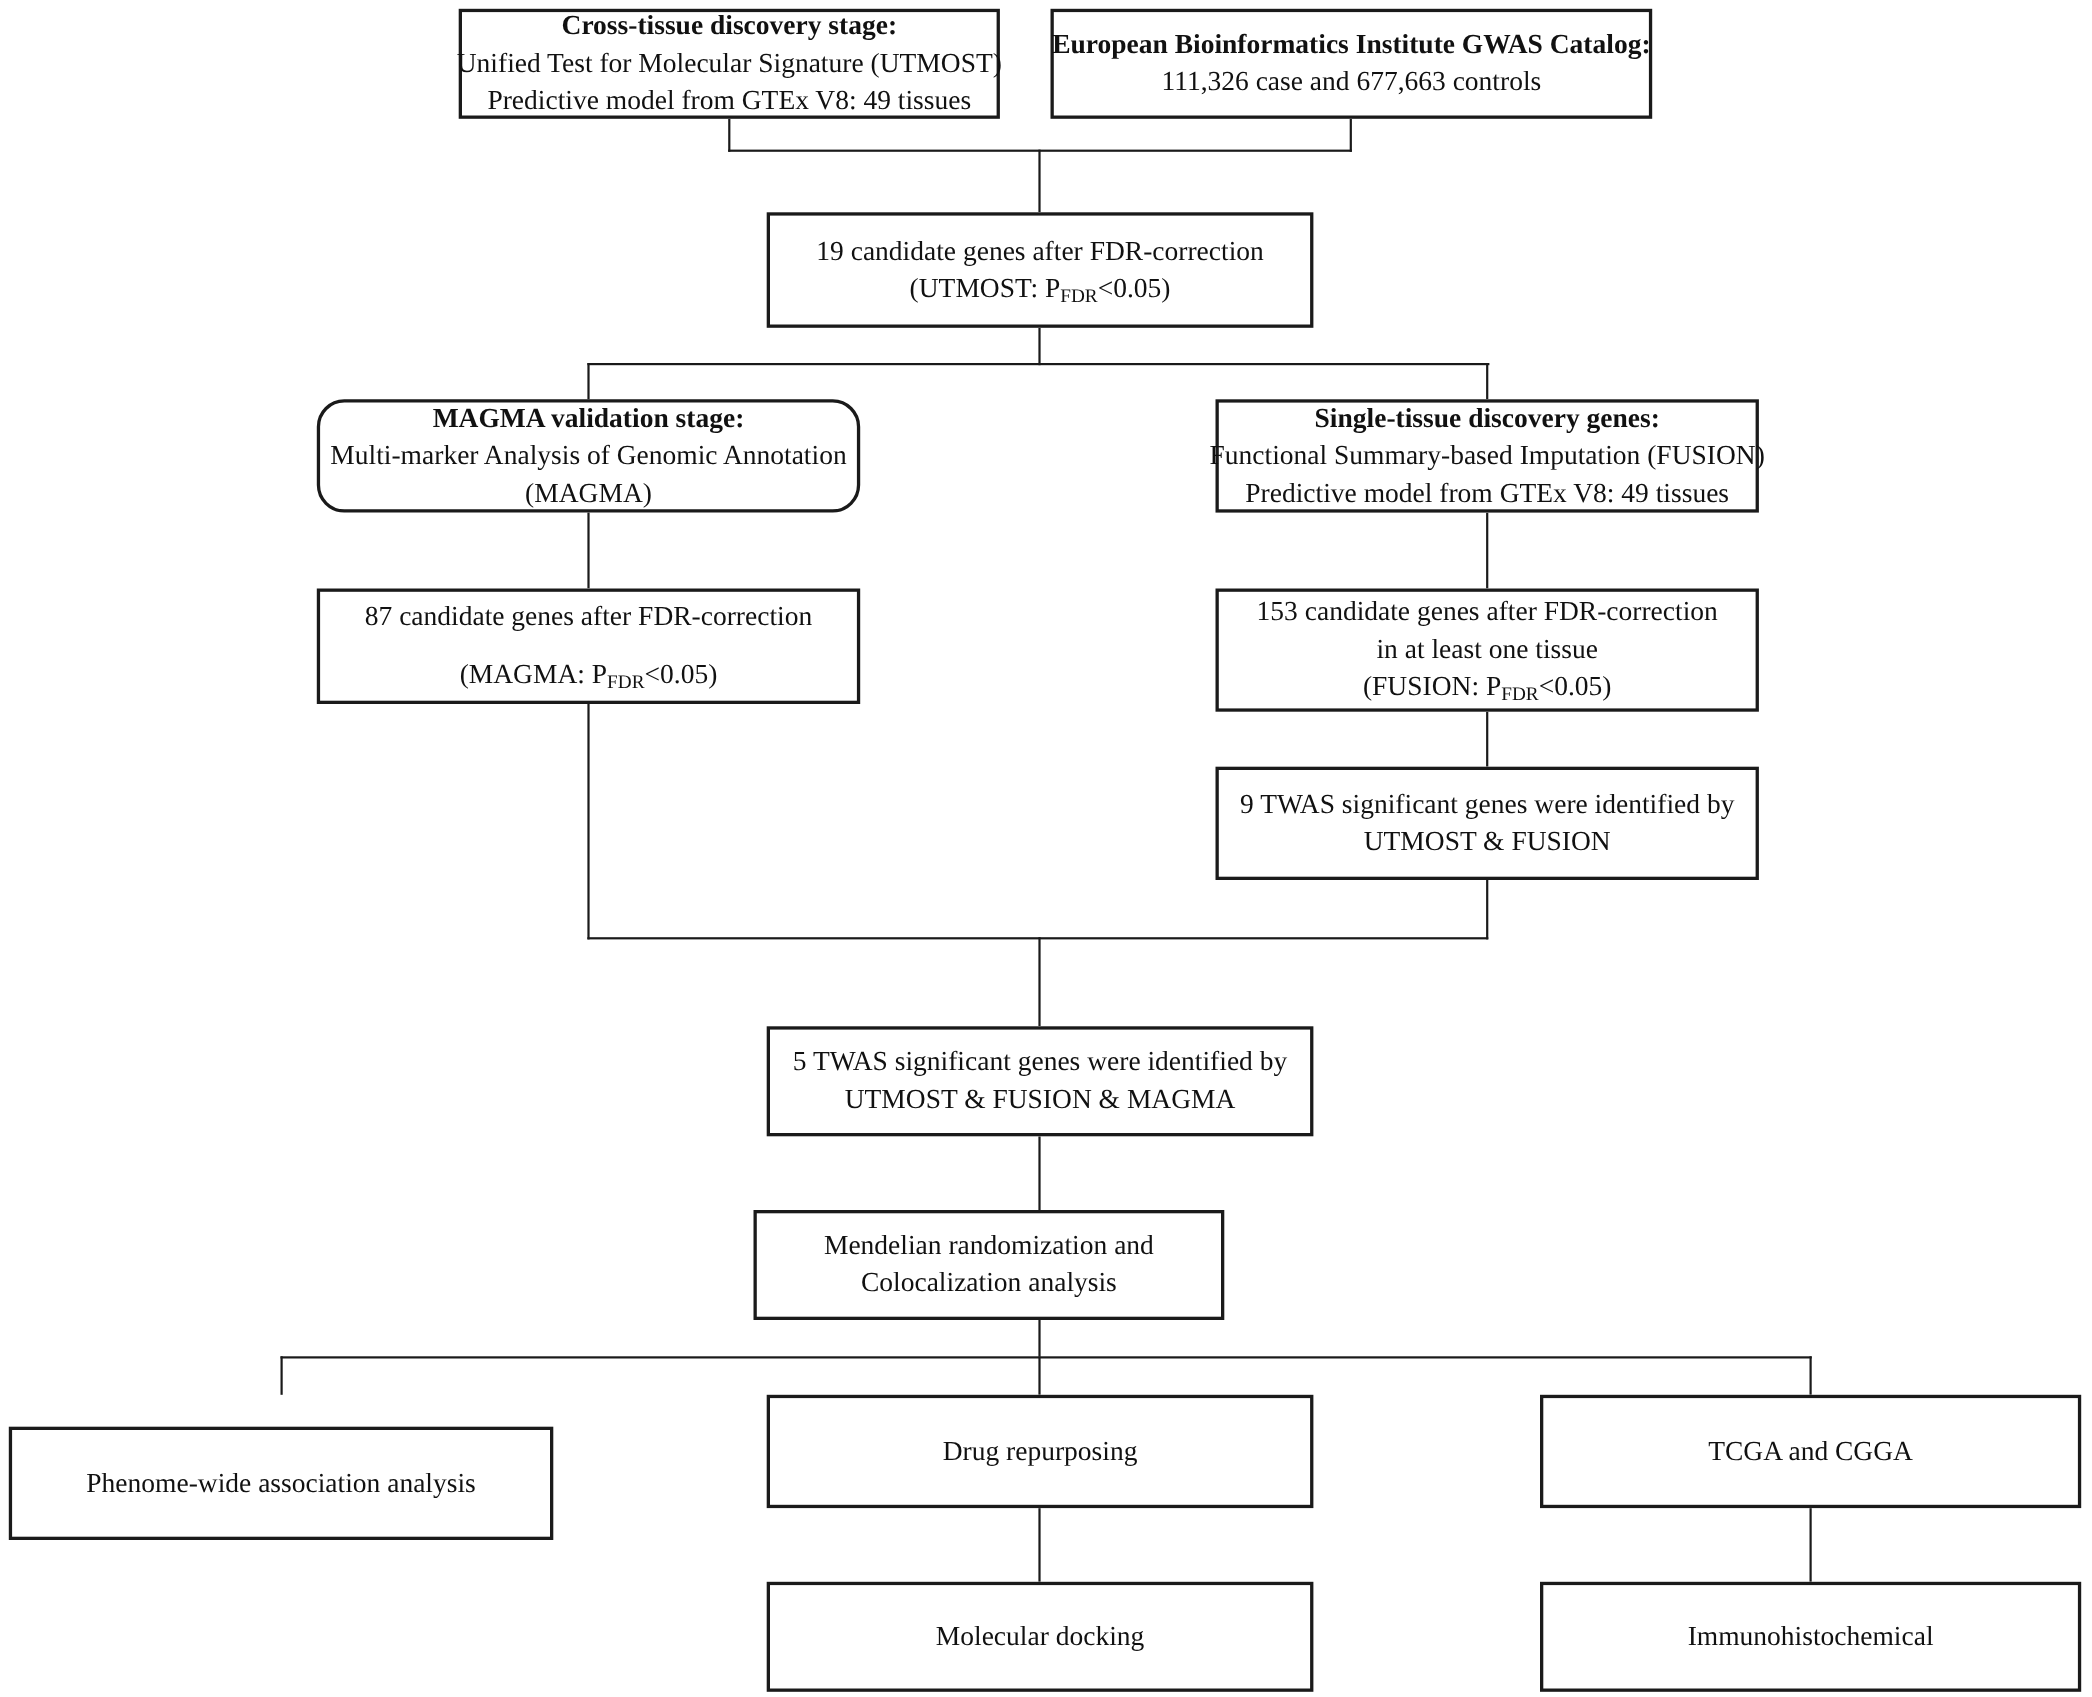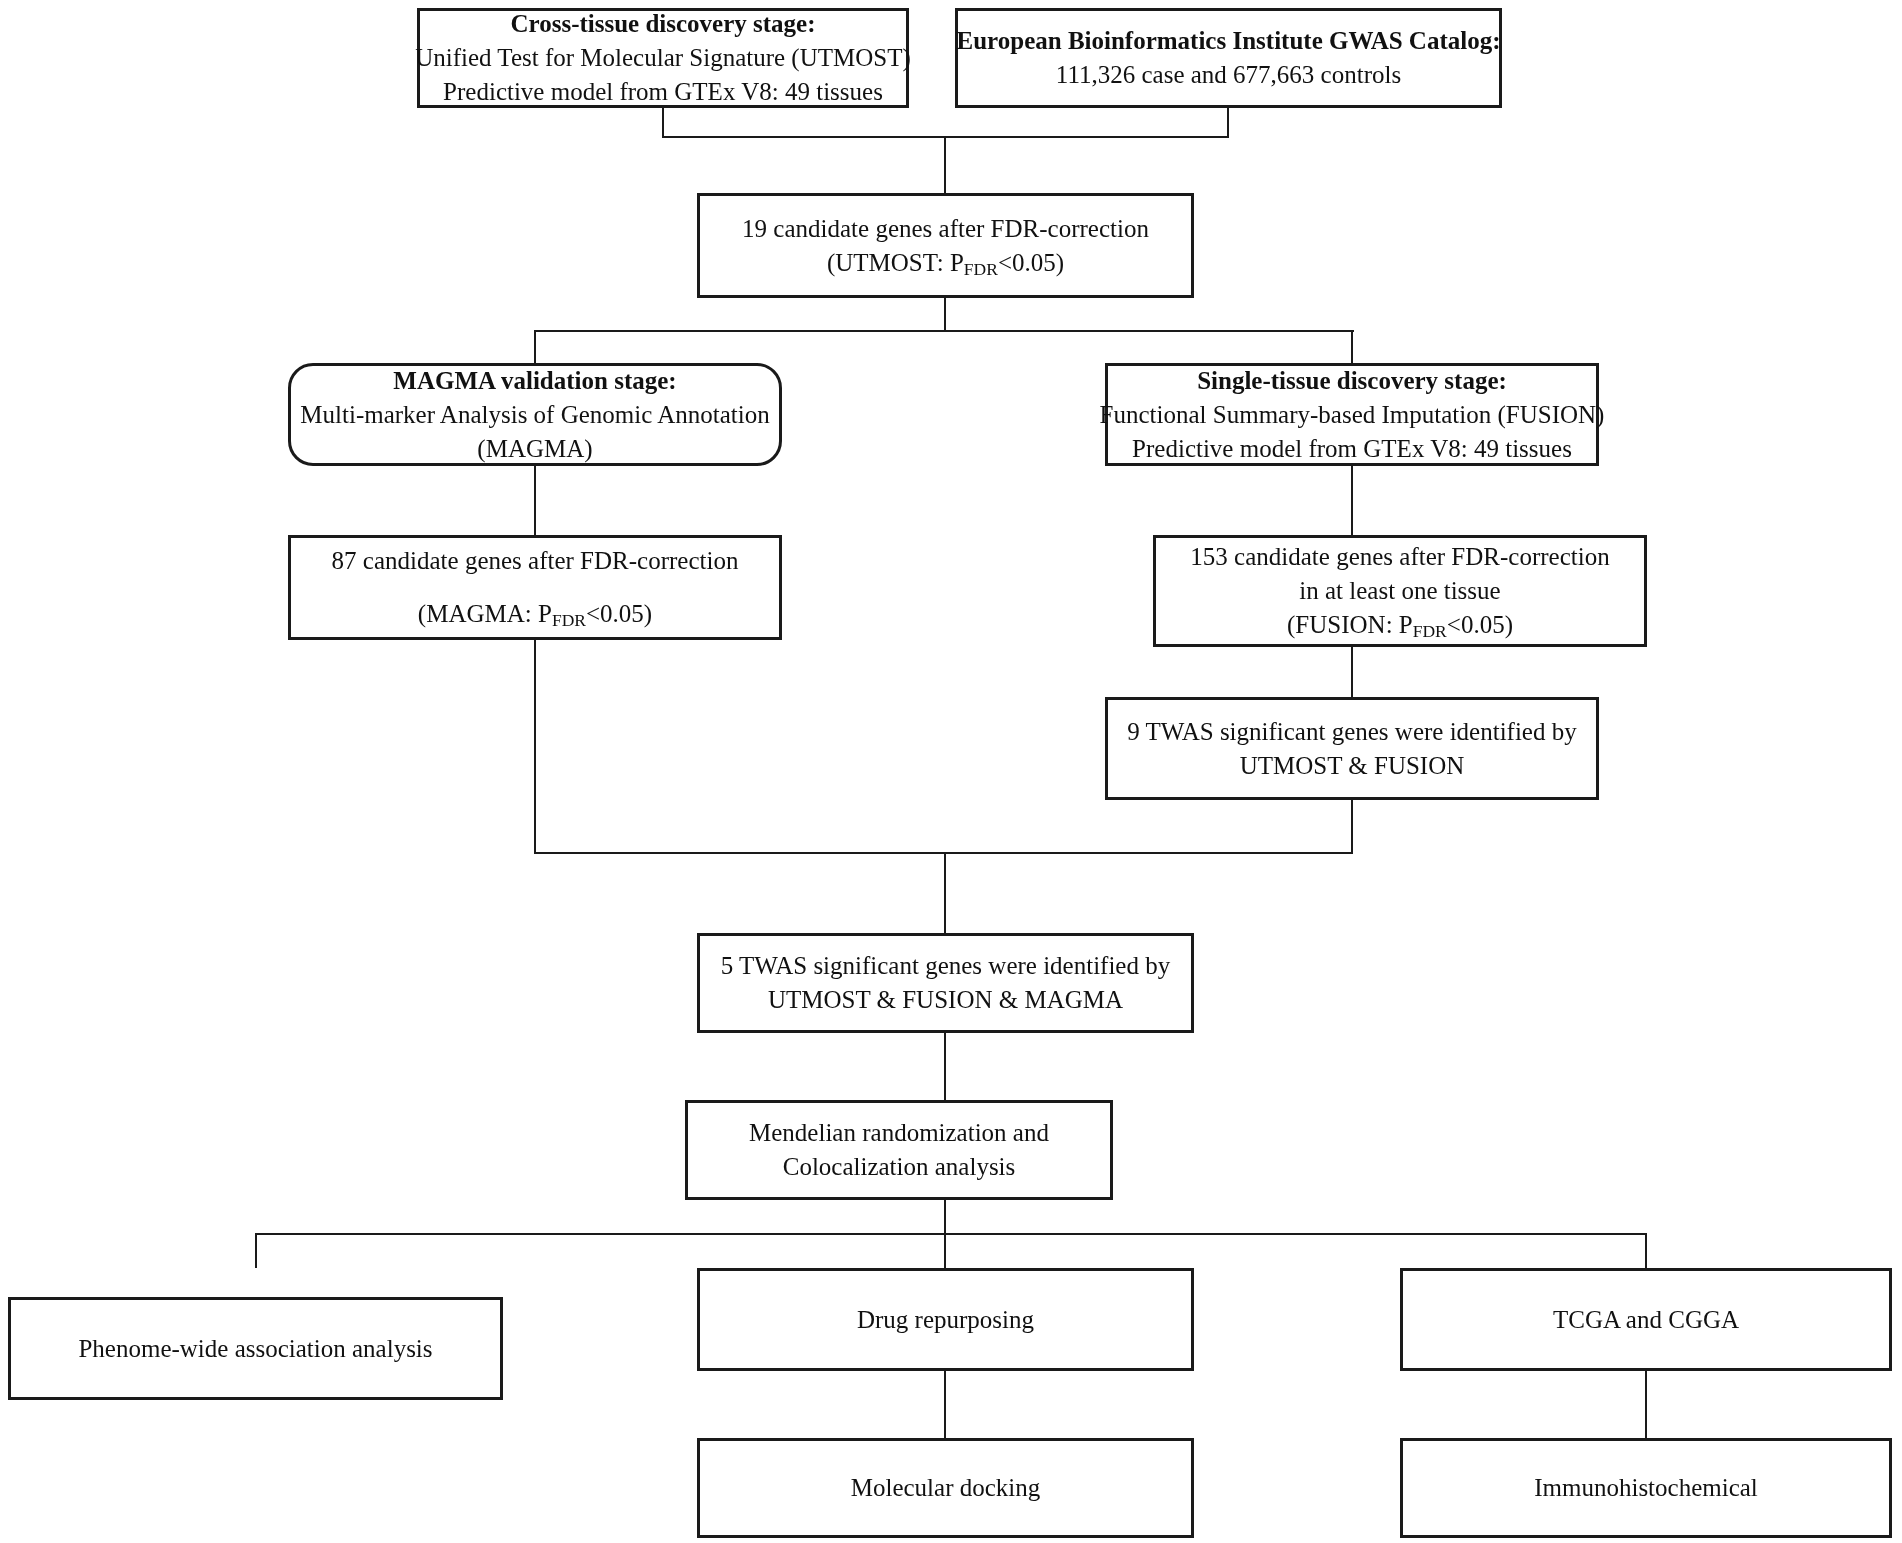--- a/index.html
+++ b/index.html
@@ -69,31 +69,31 @@
     <div class="bline"><span>(UTMOST: P</span><sub>FDR</sub><span>&lt;0.05)</span></div>
   </div>
 
   <div class="box" style="left:288px; top:363px; width:494px; height:103px;border-radius:25px;">
     <div class="bline bold">MAGMA validation stage:</div>
     <div class="bline">Multi-marker Analysis of Genomic Annotation</div>
     <div class="bline">(MAGMA)</div>
   </div>
 
   <div class="box" style="left:1105px; top:363px; width:494px; height:103px;">
-    <div class="bline bold">Single-tissue discovery stage:</div>
+    <div class="bline bold">Single-tissue discovery genes:</div>
     <div class="bline">Functional Summary-based Imputation (FUSION)</div>
     <div class="bline">Predictive model from GTEx V8: 49 tissues</div>
   </div>
 
   <div class="box" style="left:288px; top:535px; width:494px; height:105px;gap:19px;">
     <div class="bline">87 candidate genes after FDR-correction</div>
     <div class="bline"><span>(MAGMA: P</span><sub>FDR</sub><span>&lt;0.05)</span></div>
   </div>
 
-  <div class="box" style="left:1105px; top:535px; width:494px; height:112px;margin-left:48px;">
+  <div class="box" style="left:1105px; top:535px; width:494px; height:112px;">
     <div class="bline">153 candidate genes after FDR-correction</div>
     <div class="bline">in at least one tissue</div>
     <div class="bline"><span>(FUSION: P</span><sub>FDR</sub><span>&lt;0.05)</span></div>
   </div>
 
   <div class="box" style="left:1105px; top:697px; width:494px; height:103px;justify-content:center;">
     <div class="bline">9 TWAS significant genes were identified by</div>
     <div class="bline">UTMOST &amp; FUSION</div>
   </div>
 

